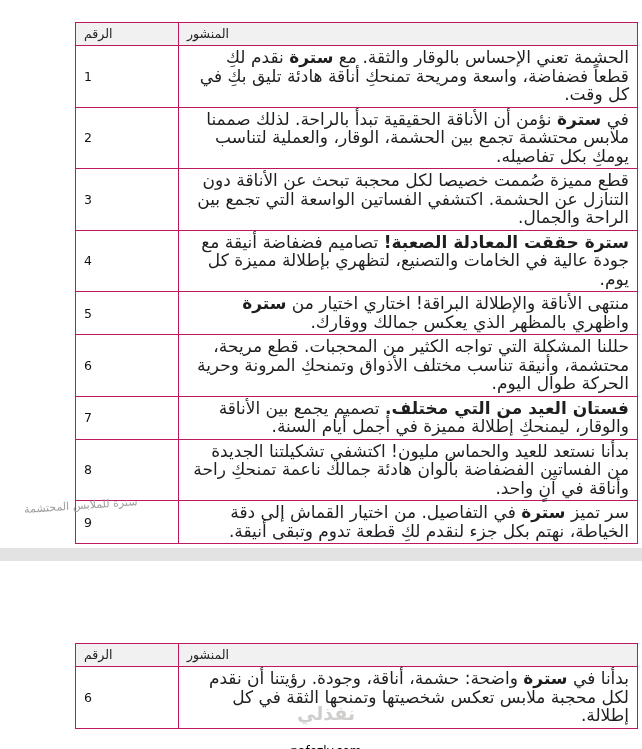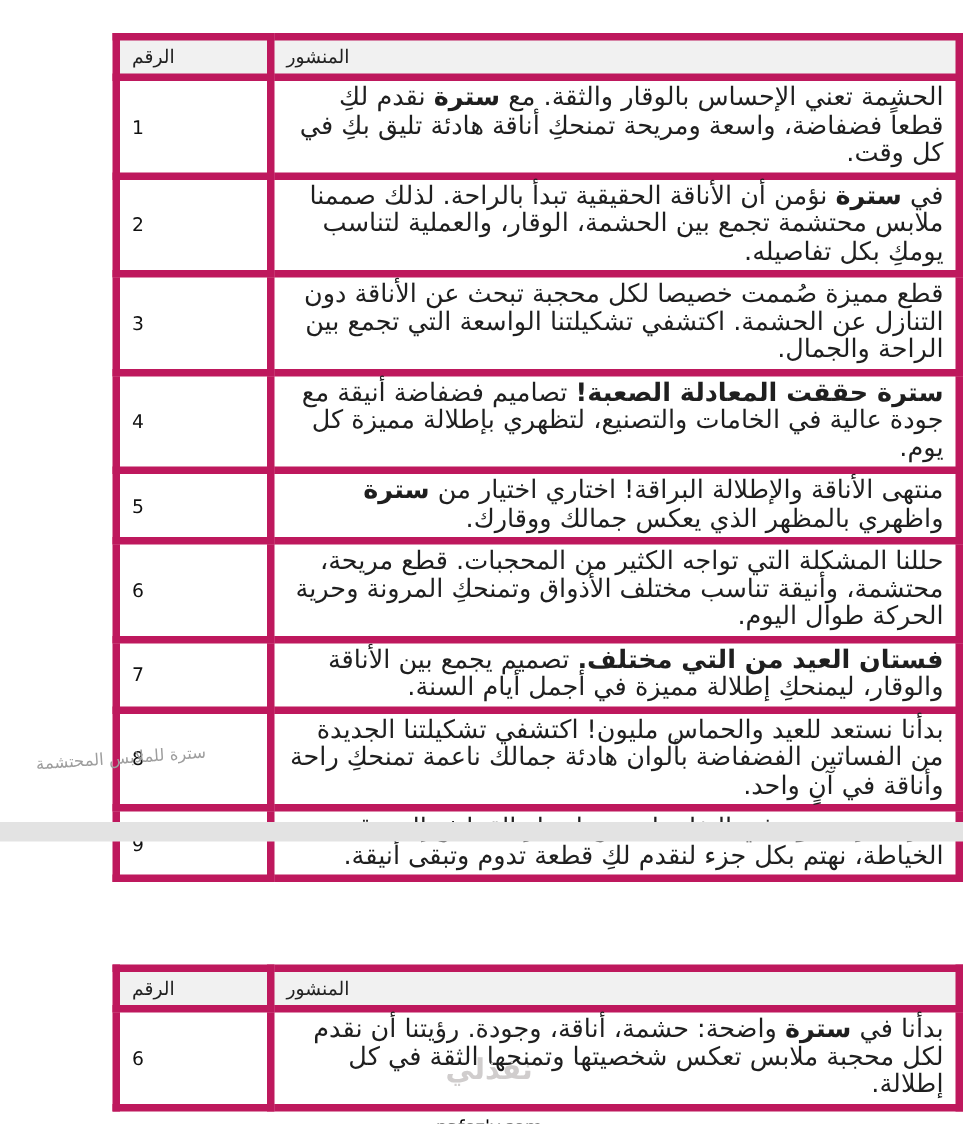--- a/index.html
+++ b/index.html
@@ -17,21 +17,21 @@
     position: absolute;
     left: 75px;
     width: 562px;
     border-collapse: collapse;
     table-layout: fixed;
     background: #fff;
   }
   table.posts-table.upper { top: 22px; }
   table.posts-table.lower { top: 643px; }
 
-  .posts-table th, .posts-table td { border: 5px solid #be185d; }
+  .posts-table th, .posts-table td { border: 1px solid #be185d; }
   .posts-table th {
     background: #f1f1f1;
     font-weight: 400;
     text-align: left;
     font-size: 12.5px;
     color: #222;
     padding: 3px 8px;
     height: 22px;
     line-height: 16px;
   }
@@ -117,21 +117,21 @@
         <tr>
           <td class="cell-number">1</td>
           <td class="cell-post" dir="rtl"><span>الحشمة تعني الإحساس بالوقار والثقة. مع </span><b>سترة</b><span> نقدم لكِ قطعاً فضفاضة، واسعة ومريحة تمنحكِ أناقة هادئة تليق بكِ في كل وقت.</span></td>
         </tr>
         <tr>
           <td class="cell-number">2</td>
           <td class="cell-post" dir="rtl"><span>في </span><b>سترة</b><span> نؤمن أن الأناقة الحقيقية تبدأ بالراحة. لذلك صممنا ملابس محتشمة تجمع بين الحشمة، الوقار، والعملية لتناسب يومكِ بكل تفاصيله.</span></td>
         </tr>
         <tr>
           <td class="cell-number">3</td>
-          <td class="cell-post" dir="rtl"><span>قطع مميزة صُممت خصيصا لكل محجبة تبحث عن الأناقة دون التنازل عن الحشمة. اكتشفي تشكيلتنا الواسعة التي تجمع بين الراحة والجمال.</span></td>
+          <td class="cell-post" dir="rtl"><span>قطع مميزة صُممت خصيصا لكل محجبة تبحث عن الأناقة دون التنازل عن الحشمة. اكتشفي الفساتين الواسعة التي تجمع بين الراحة والجمال.</span></td>
         </tr>
         <tr>
           <td class="cell-number">4</td>
           <td class="cell-post" dir="rtl"><b>سترة حققت المعادلة الصعبة!</b><span> تصاميم فضفاضة أنيقة مع جودة عالية في الخامات والتصنيع، لتظهري بإطلالة مميزة كل يوم.</span></td>
         </tr>
         <tr>
           <td class="cell-number">5</td>
           <td class="cell-post" dir="rtl"><span>منتهى الأناقة والإطلالة البراقة! اختاري اختيار من </span><b>سترة</b><span> واظهري بالمظهر الذي يعكس جمالك ووقارك.</span></td>
         </tr>
         <tr>

